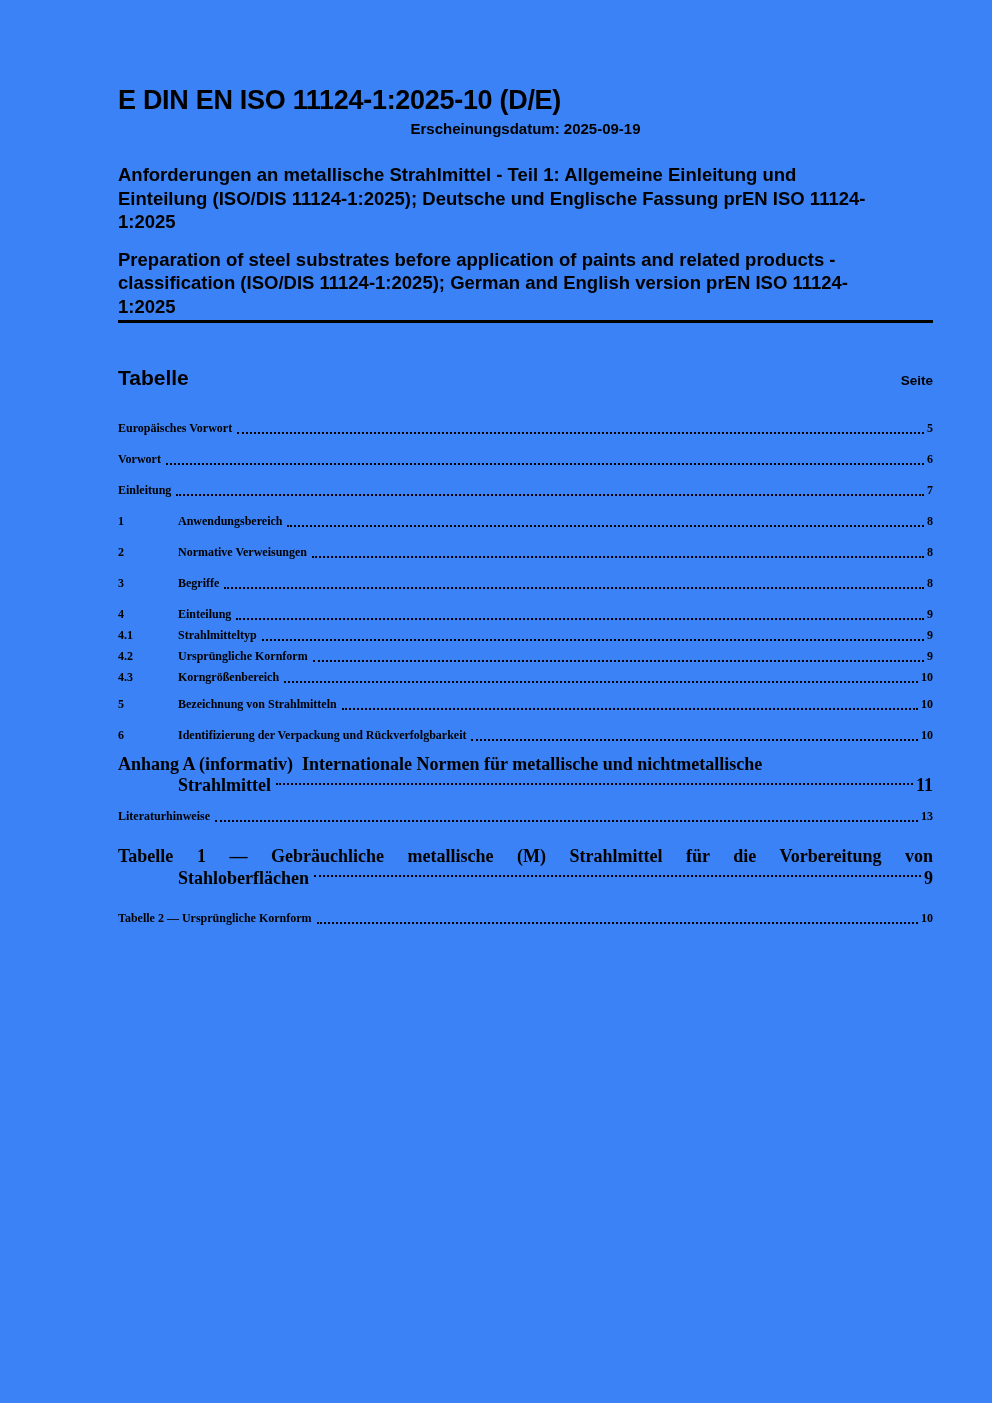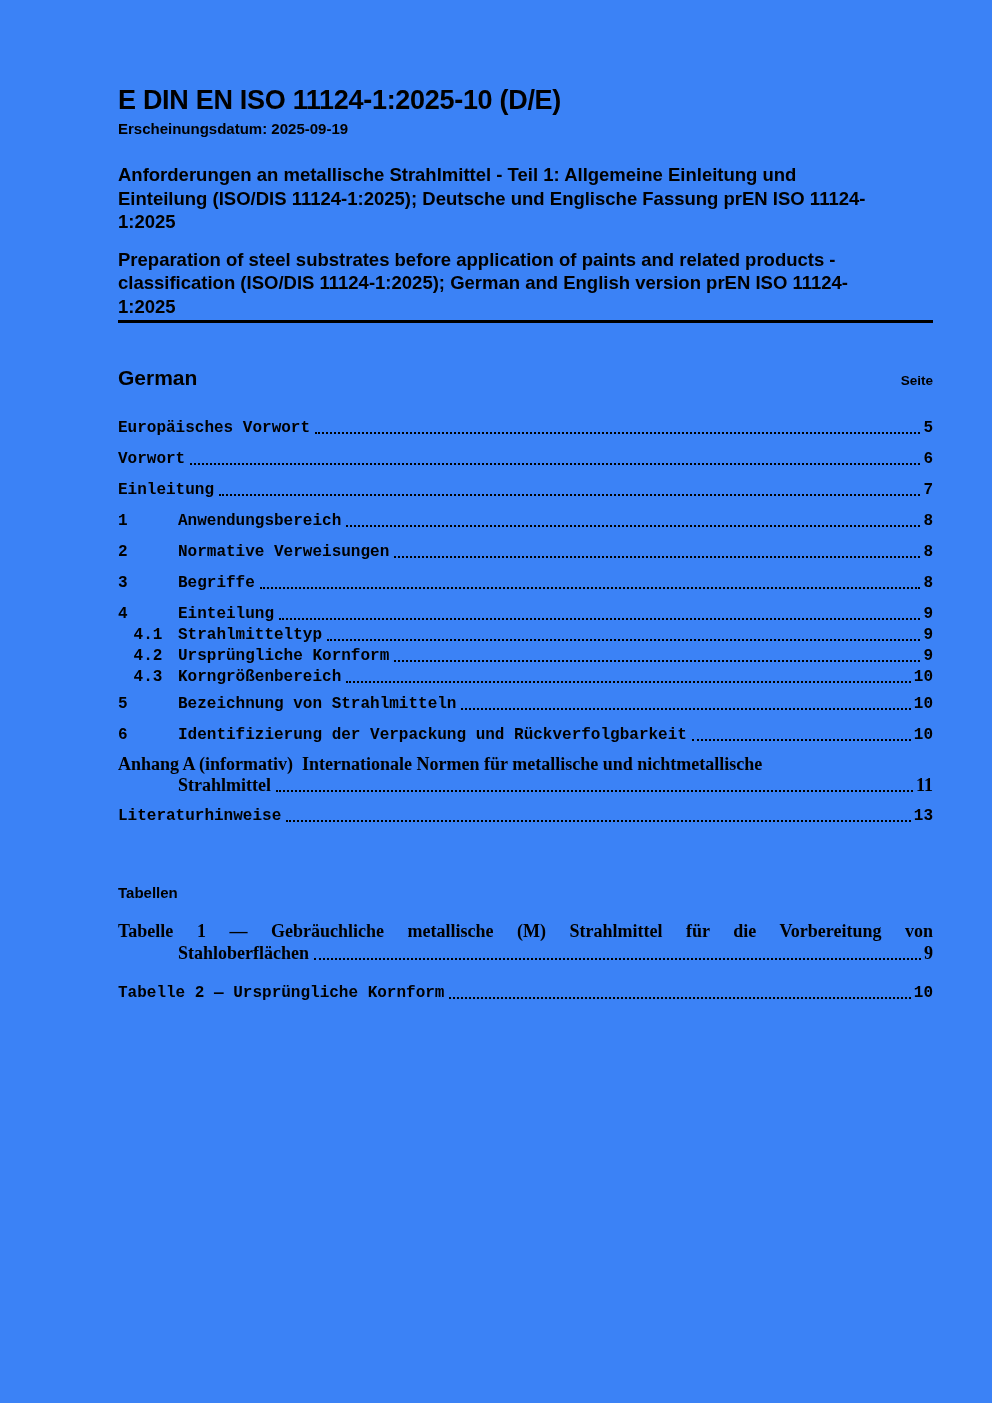--- a/index.html
+++ b/index.html
@@ -8,49 +8,49 @@
     overflow:hidden; font-family:"Liberation Sans", sans-serif; color:#000;
   }
   .content { position:absolute; left:118px; top:0; width:815px; }
 
   
   .doc-number {
     margin:0; padding-top:86px;
     font:700 27px/28px "Liberation Sans", sans-serif;
     letter-spacing:-0.3px; white-space:nowrap;
   }
-  .pubdate { margin-top:7px; font:700 15px/16px "Liberation Sans", sans-serif; }
+  .pubdate { margin-top:7px; font:700 15px/16px "Liberation Sans", sans-serif;text-align:center; }
   .tblock { margin-top:26px; font:700 18.5px/23.5px "Liberation Sans", sans-serif; }
   .tblock.en { margin-top:14px; }
   .tline { white-space:nowrap; }
   .rule { margin:2px 0 0 0; border:0; border-top:3px solid #000; }
 
   
   .toc-head-row {
     margin-top:44px; display:flex; justify-content:space-between; align-items:flex-end;
   }
   .inhalt { font:700 21px/22px "Liberation Sans", sans-serif; }
   .seite  { font:700 13.5px/16px "Liberation Sans", sans-serif; }
 
   
   .toc, .tables { font-family:"Liberation Serif", serif; font-weight:700; }
-  .trow { display:flex; align-items:flex-end; font-size:16px; line-height:20px;font-family:Liberation Mono, monospace; }
+  .trow { display:flex; align-items:flex-end; font-size:12px; line-height:20px; }
   .trow2 { font-size:18px; }
   .trow2 .l1 { line-height:21px; }
-  .trow2 .l2 { display:flex; align-items:flex-end; margin-left:60px; line-height:21px; }
+  .trow2 .l2 { display:flex; align-items:center; margin-left:60px; line-height:21px; }
   .trow2.tab .l1 { line-height:22px; }
   .trow2.tab .l2 { line-height:22px; }
   .num { flex:0 0 60px; }
   .lbl { white-space:nowrap; }
   .dots { flex:1 1 auto; border-bottom:2px dotted #000; margin:0 3px 4px 5px; min-width:20px; }
   .pg { flex:0 0 auto; }
 
   .mt29 { margin-top:29px; }
   .mt11 { margin-top:11px; }
-  .mt1  { margin-top:1px;text-align:center; }
+  .mt1  { margin-top:1px; }
   .mt7  { margin-top:7px; }
   .mt9  { margin-top:9px; }
   .mt10 { margin-top:10px; }
   .mt19 { margin-top:19px; }
 
   
   .tabellen-head { margin-top:59px; font:700 15px/16px "Liberation Sans", sans-serif; }
   .just { text-align:justify; text-align-last:justify;font-family:Liberation Serif, serif; }
 </style>
 </head>
@@ -70,21 +70,21 @@
 
     <div class="tblock en">
       <div class="tline">Preparation of steel substrates before application of paints and related products -</div>
       <div class="tline">classification (ISO/DIS 11124-1:2025); German and English version prEN ISO 11124-</div>
       <div class="tline">1:2025</div>
     </div>
 
     <hr class="rule">
 
     <div class="toc-head-row">
-      <div class="inhalt">German</div>
+      <div class="inhalt">Tabelle</div>
       <div class="seite">Seite</div>
     </div>
 
     <div class="toc">
 
       <div class="trow mt29">
         <span class="lbl">Europäisches Vorwort</span>
         <span class="dots"></span>
         <span class="pg">5</span>
       </div>
@@ -174,21 +174,20 @@
       </div>
 
       <div class="trow mt10">
         <span class="lbl">Literaturhinweise</span>
         <span class="dots"></span>
         <span class="pg">13</span>
       </div>
 
     </div>
 
-    <div class="tabellen-head">Tabellen</div>
 
     <div class="tables">
 
       <div class="trow2 tab mt19">
         <div class="l1 just">Tabelle 1 — Gebräuchliche metallische (M) Strahlmittel für die Vorbereitung von</div>
         <div class="l2">
           <span class="lbl">Stahloberflächen</span>
           <span class="dots"></span>
           <span class="pg">9</span>
         </div>

